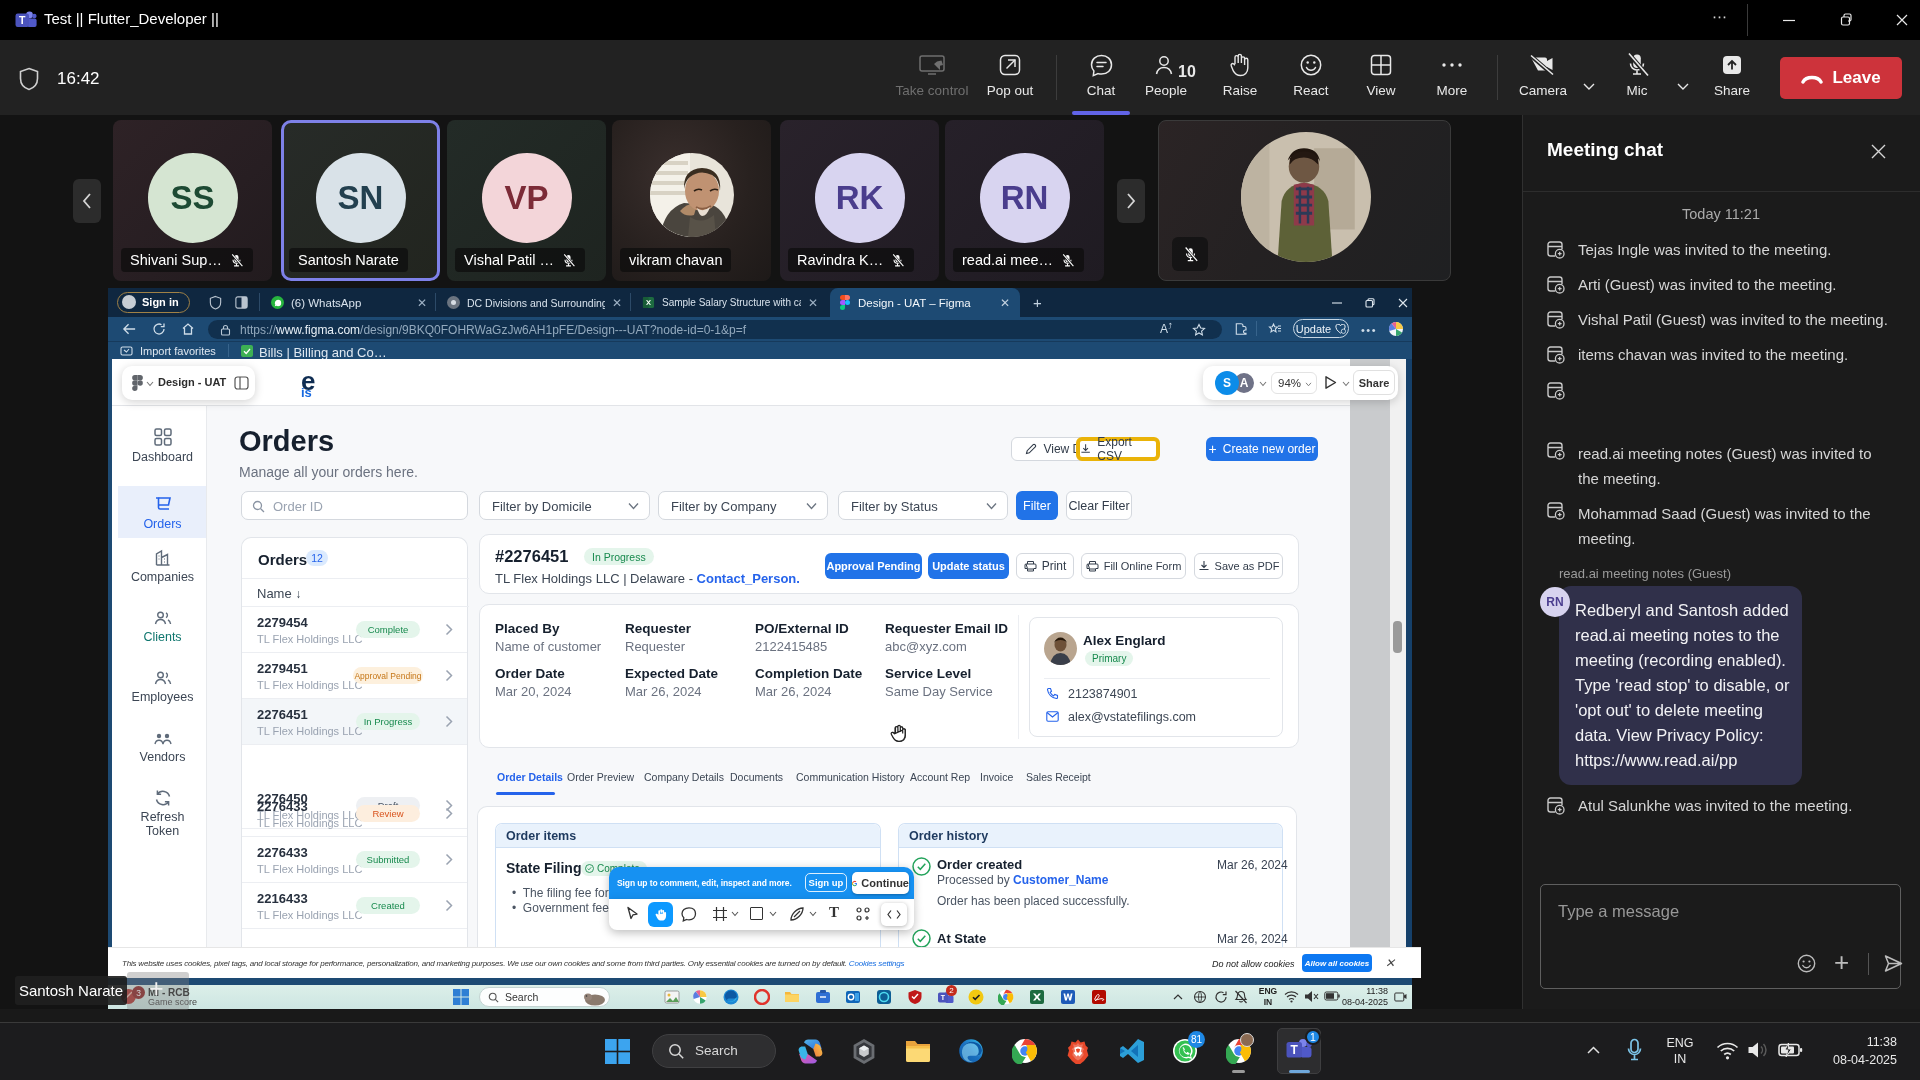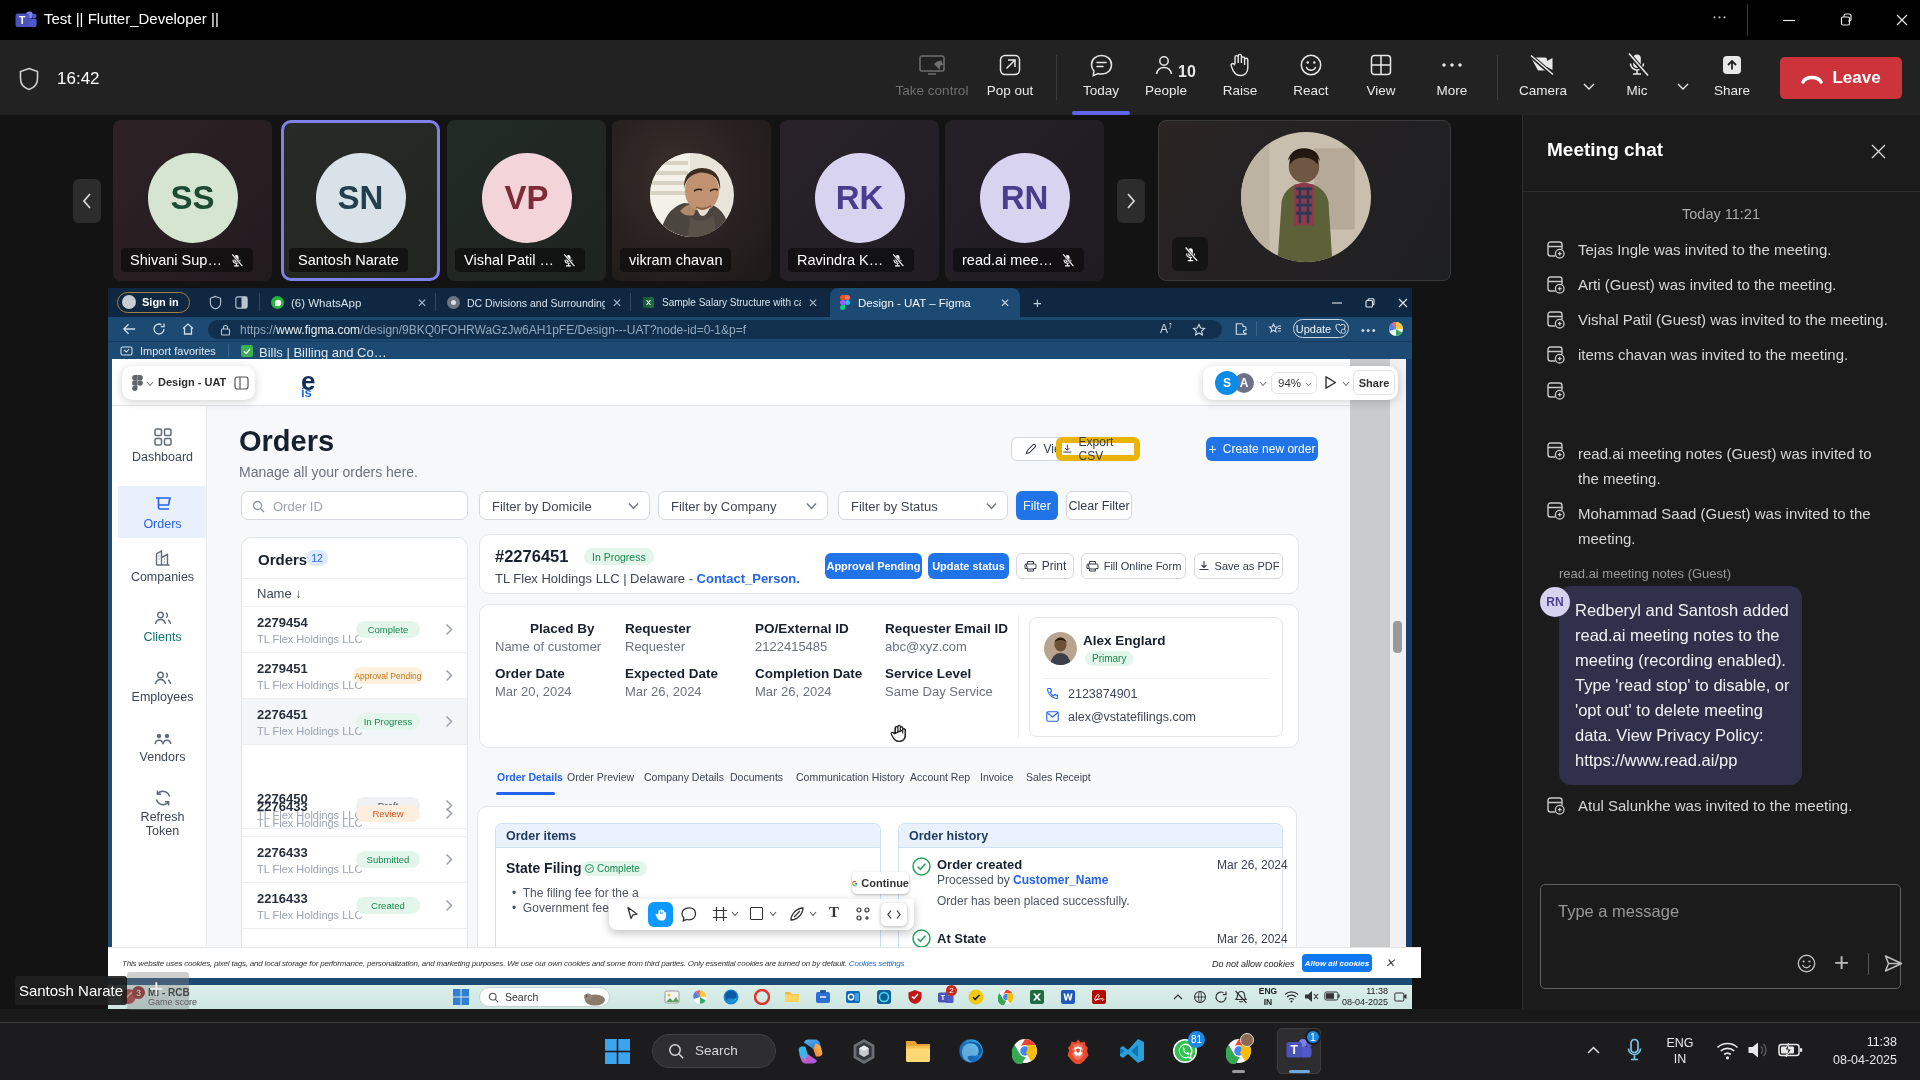--- a/index.html
+++ b/index.html
@@ -82,21 +82,21 @@
       <div class="lb">Pop out</div>
     </div>
     <div class="tdiv" style="left:1056px;"></div>
     <div class="tbtn" style="left:1069px;">
       <div class="ic">
           <svg width="27" height="27" viewBox="0 0 27 27">
             <path d="M13.5 3.5c5.8 0 10 4 10 9.3s-4.2 9.3-10 9.3c-1.2 0-2.4-.2-3.4-.5l-4.8 2 0.6-4.6c-1.5-1.6-2.4-3.8-2.4-6.2 0-5.3 4.2-9.3 10-9.3z" fill="none" stroke="#e8e8e8" stroke-width="1.5"></path>
             <path d="M9 10.5h9M9 14.5h6" stroke="#e8e8e8" stroke-width="1.5" stroke-linecap="round"></path>
           </svg>
         </div>
-      <div class="lb">Today</div>
+      <div class="lb">Chat</div>
       <div class="abs" style="left:3px;top:63px;width:58px;height:4px;border-radius:2.5px;background:#6264e8;"></div>
     </div>
     <div class="tbtn" style="left:1134px;">
       <div class="ic" style="position:relative;">
           <svg width="26" height="26" viewBox="0 0 26 26">
             <circle cx="11" cy="9" r="4.2" fill="none" stroke="#e8e8e8" stroke-width="1.5"></circle>
             <path d="M3.5 22c.8-4 3.8-6.5 7.5-6.5s6.7 2.5 7.5 6.5" fill="none" stroke="#e8e8e8" stroke-width="1.5"></path>
           </svg>
           <span style="position:absolute;left:44px;top:15px;font-size:16px;font-weight:bold;color:#e8e8e8;">10</span>
         </div>
@@ -481,21 +481,21 @@
             <path d="M4.4 2.5v3.7h3.7M15.6 17.5v-3.7h-3.7" fill="none" stroke="#5f6b7a" stroke-width="1.5"></path>
           </svg>
         <div class="abs" style="left:0;top:404px;width:89px;text-align:center;font-size:12.5px;color:#3c4654;">Refresh<br>Token</div>
       </div>
 
       <div class="abs" style="left:131px;top:66px;font-size:29px;font-weight:bold;color:#16202e;">Orders</div>
       <div class="abs" style="left:131px;top:105px;font-size:14px;color:#6b7280;">Manage all your orders here.</div>
       <div class="abs" style="left:903px;top:78px;width:108px;height:24px;background:#fff;border:1px solid #d4d8de;border-radius:6px;display:flex;align-items:center;justify-content:center;gap:6px;font-size:12px;color:#323c4a;"><svg width="12" height="12" viewBox="0 0 12 12">
             <path d="M1.5 10.5l.7-2.8 6-6a1.2 1.2 0 0 1 1.7 0l.4.4a1.2 1.2 0 0 1 0 1.7l-6 6z" fill="none" stroke="#323c4a" stroke-width="1.1"></path>
           </svg>View Drafts</div>
-      <div class="abs" style="left:948px;top:78px;width:84px;height:24px;background:#fff;border:6px solid #eab308;border-radius:6px;display:flex;align-items:center;justify-content:center;gap:6px;font-size:12px;color:#323c4a;"><svg width="12" height="12" viewBox="0 0 12 12">
+      <div class="abs" style="left:968px;top:78px;width:84px;height:24px;background:#fff;border:4px solid #eab308;border-radius:6px;display:flex;align-items:center;justify-content:center;gap:6px;font-size:12px;color:#323c4a;"><svg width="12" height="12" viewBox="0 0 12 12">
             <path d="M6 1v6m-2.5-2L6 7.5 8.5 5M1.5 9.5h9" fill="none" stroke="#323c4a" stroke-width="1.1"></path>
           </svg>Export CSV</div>
       <div class="abs" style="left:1098px;top:78px;width:112px;height:24px;background:#2173e8;border-radius:6px;display:flex;align-items:center;justify-content:center;gap:6px;font-size:12px;color:#fff;"><span style="font-size:14px;">+</span>Create new order</div>
 
       <div class="abs" style="left:133px;top:132px;width:227px;height:29px;background:#fff;border:1px solid #d4d8de;border-radius:7px;padding-left:37px;">
         <svg class="abs" style="left:10px;top:7.5px" width="13" height="13" viewBox="0 0 13 13">
             <circle cx="5.5" cy="5.5" r="4" fill="none" stroke="#8a94a3" stroke-width="1.3"></circle>
             <path d="M8.7 8.7L12 12" stroke="#8a94a3" stroke-width="1.3"></path>
           </svg>
         <div class="abs" style="left:31px;top:7px;font-size:13px;color:#9aa3b1;">Order ID</div>
@@ -596,21 +596,21 @@
             </svg>Print</div>
         <div class="abs" style="left:601px;top:18px;width:105px;height:26px;background:#fff;border:1px solid #d4d8de;border-radius:6px;white-space:nowrap;font-size:11px;color:#323c4a;display:flex;align-items:center;justify-content:center;gap:5px;"><svg width="13" height="12" viewBox="0 0 13 12">
               <path d="M3.5 4V1.5h6V4M3.5 9h6v2h-6zM2 4h9a1 1 0 0 1 1 1v3.5h-2.5m-6 0H1V5a1 1 0 0 1 1-1z" fill="none" stroke="#323c4a" stroke-width="1"></path>
             </svg>Fill Online Form</div>
         <div class="abs" style="left:714px;top:18px;width:89px;height:26px;background:#fff;border:1px solid #d4d8de;border-radius:6px;white-space:nowrap;font-size:11px;color:#323c4a;display:flex;align-items:center;justify-content:center;gap:5px;"><svg width="12" height="12" viewBox="0 0 12 12">
               <path d="M6 1v6m-2.5-2L6 7.5 8.5 5M1.5 9.5h9" fill="none" stroke="#323c4a" stroke-width="1.1"></path>
             </svg>Save as PDF</div>
       </div>
 
       <div class="abs" style="left:371px;top:245px;width:820px;height:144px;background:#fff;border:1px solid #e2e5ea;border-radius:10px;">
-        <div class="abs" style="left:15px;top:16px;font-size:13.5px;font-weight:bold;color:#16202e;margin-left:35px;">Placed By</div>
+        <div class="abs" style="left:15px;top:16px;font-size:13.5px;font-weight:bold;color:#16202e;">Placed By</div>
         <div class="abs" style="left:15px;top:34px;font-size:13px;color:#6b7280;">Name of customer</div>
         <div class="abs" style="left:145px;top:16px;font-size:13.5px;font-weight:bold;color:#16202e;">Requester</div>
         <div class="abs" style="left:145px;top:34px;font-size:13px;color:#6b7280;">Requester</div>
         <div class="abs" style="left:275px;top:16px;font-size:13.5px;font-weight:bold;color:#16202e;">PO/External ID</div>
         <div class="abs" style="left:275px;top:34px;font-size:13px;color:#6b7280;">2122415485</div>
         <div class="abs" style="left:405px;top:16px;font-size:13.5px;font-weight:bold;color:#16202e;">Requester Email ID</div>
         <div class="abs" style="left:405px;top:34px;font-size:13px;color:#6b7280;">abc@xyz.com</div>
         <div class="abs" style="left:15px;top:61px;font-size:13.5px;font-weight:bold;color:#16202e;">Order Date</div>
         <div class="abs" style="left:15px;top:79px;font-size:13px;color:#6b7280;">Mar 20, 2024</div>
         <div class="abs" style="left:145px;top:61px;font-size:13.5px;font-weight:bold;color:#16202e;">Expected Date</div>
@@ -688,20 +688,24 @@
           <div class="abs" style="left:38px;top:70px;font-size:12px;color:#4b5563;">Order has been placed successfully.</div>
           <svg class="abs" style="left:13px;top:105px" width="19" height="19" viewBox="0 0 19 19">
               <circle cx="9.5" cy="9.5" r="8.5" fill="none" stroke="#23a35b" stroke-width="1.5"></circle>
               <path d="M5.8 9.8l2.5 2.5 5-5.5" fill="none" stroke="#23a35b" stroke-width="1.5"></path>
             </svg>
           <div class="abs" style="left:38px;top:107px;font-size:13px;font-weight:bold;color:#16202e;">At State</div>
           <div class="abs" style="left:318px;top:108px;font-size:12px;color:#374151;white-space:nowrap;">Mar 26, 2024</div>
         </div>
       </div>
 
+      <div class="abs" style="left:501px;top:508px;width:305px;height:32px;background:#1691f2;border-radius:10px 10px 0 0;box-shadow:0 2px 8px rgba(0,0,0,0.25);">
+        <div class="abs" style="left:8px;top:11px;font-size:8.5px;font-weight:bold;color:#fff;white-space:nowrap;letter-spacing:-0.1px;">Sign up to comment, edit, inspect and more.</div>
+        <div class="abs" style="left:196px;top:6px;width:42px;height:19px;border:1px solid rgba(255,255,255,0.85);border-radius:5px;color:#fff;font-size:9.5px;font-weight:bold;display:flex;align-items:center;justify-content:center;">Sign up</div>
+      </div>
       <div class="abs" style="left:744px;top:513px;width:57px;height:22px;background:#fff;border-radius:5px;display:flex;align-items:center;justify-content:center;gap:4px;box-shadow:0 1px 3px rgba(0,0,0,0.3);">
         <svg width="11" height="11" viewBox="0 0 24 24">
             <path d="M23 12.3c0-.8-.1-1.6-.2-2.3H12v4.5h6.2a5.3 5.3 0 0 1-2.3 3.5v2.9h3.7c2.2-2 3.4-5 3.4-8.6z" fill="#4285f4"></path>
             <path d="M12 24c3.1 0 5.7-1 7.6-2.8l-3.7-2.9a7.3 7.3 0 0 1-10.9-3.8H1.2v3A12 12 0 0 0 12 24z" fill="#34a853"></path>
             <path d="M5 14.5a7.2 7.2 0 0 1 0-4.6v-3H1.2a12 12 0 0 0 0 10.7z" fill="#fbbc05"></path>
             <path d="M12 4.8c1.7 0 3.2.6 4.4 1.7L19.7 3A12 12 0 0 0 1.2 6.9l3.8 3A7.2 7.2 0 0 1 12 4.8z" fill="#ea4335"></path>
           </svg>
         <span style="font-size:11px;font-weight:bold;color:#333;">Continue</span>
       </div>
       <div class="abs" style="left:501px;top:540px;width:305px;height:31px;background:#fff;border-radius:0 0 8px 8px;box-shadow:0 3px 10px rgba(0,0,0,0.25);">

